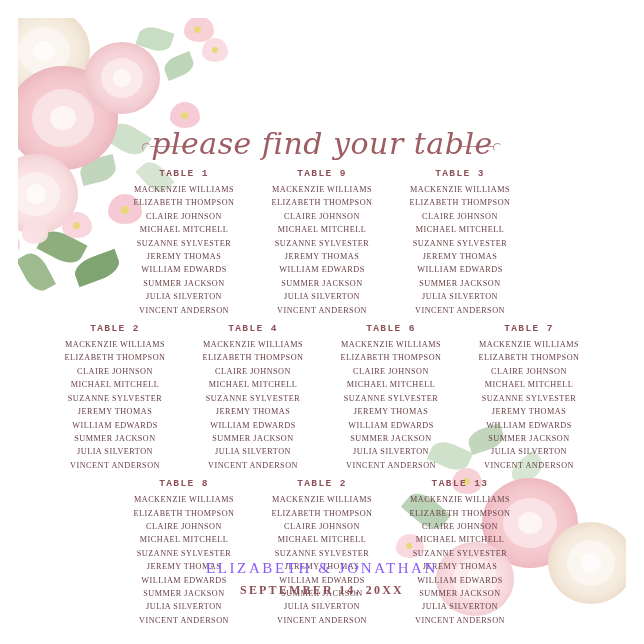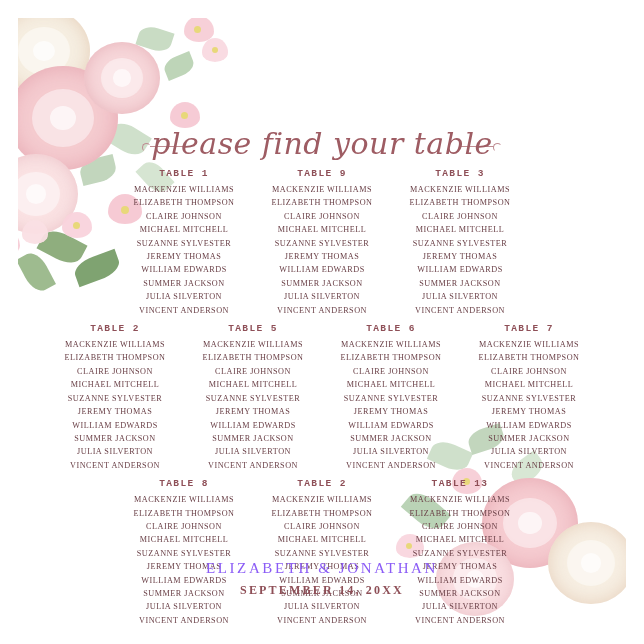--- a/index.html
+++ b/index.html
@@ -286,21 +286,21 @@
           <div class="guest">CLAIRE JOHNSON</div>
           <div class="guest">MICHAEL MITCHELL</div>
           <div class="guest">SUZANNE SYLVESTER</div>
           <div class="guest">JEREMY THOMAS</div>
           <div class="guest">WILLIAM EDWARDS</div>
           <div class="guest">SUMMER JACKSON</div>
           <div class="guest">JULIA SILVERTON</div>
           <div class="guest">VINCENT ANDERSON</div>
         </div>
         <div class="table-block">
-          <div class="table-title">TABLE 5</div>
+          <div class="table-title">TABLE 4</div>
           <div class="guest">MACKENZIE WILLIAMS</div>
           <div class="guest">ELIZABETH THOMPSON</div>
           <div class="guest">CLAIRE JOHNSON</div>
           <div class="guest">MICHAEL MITCHELL</div>
           <div class="guest">SUZANNE SYLVESTER</div>
           <div class="guest">JEREMY THOMAS</div>
           <div class="guest">WILLIAM EDWARDS</div>
           <div class="guest">SUMMER JACKSON</div>
           <div class="guest">JULIA SILVERTON</div>
           <div class="guest">VINCENT ANDERSON</div>

